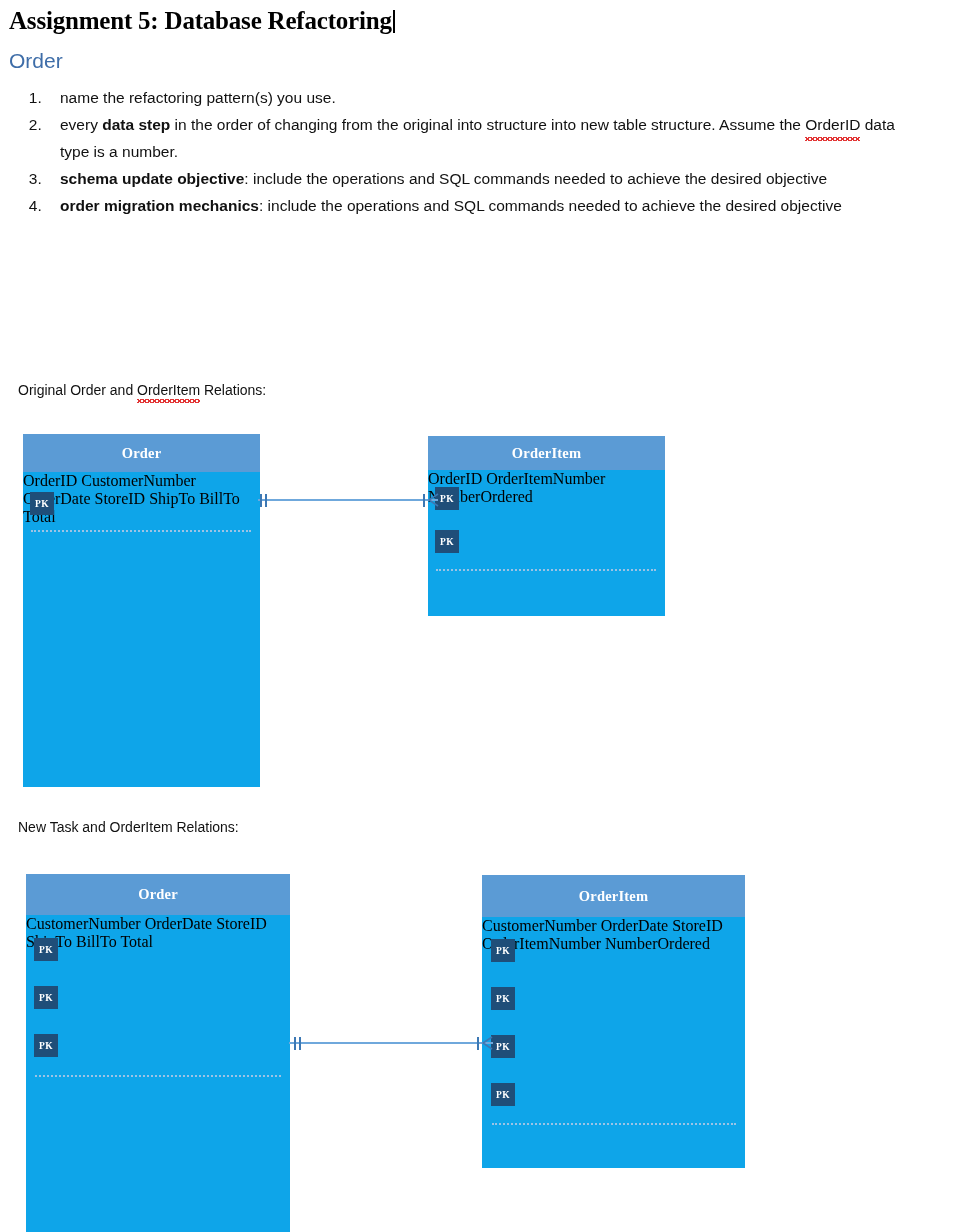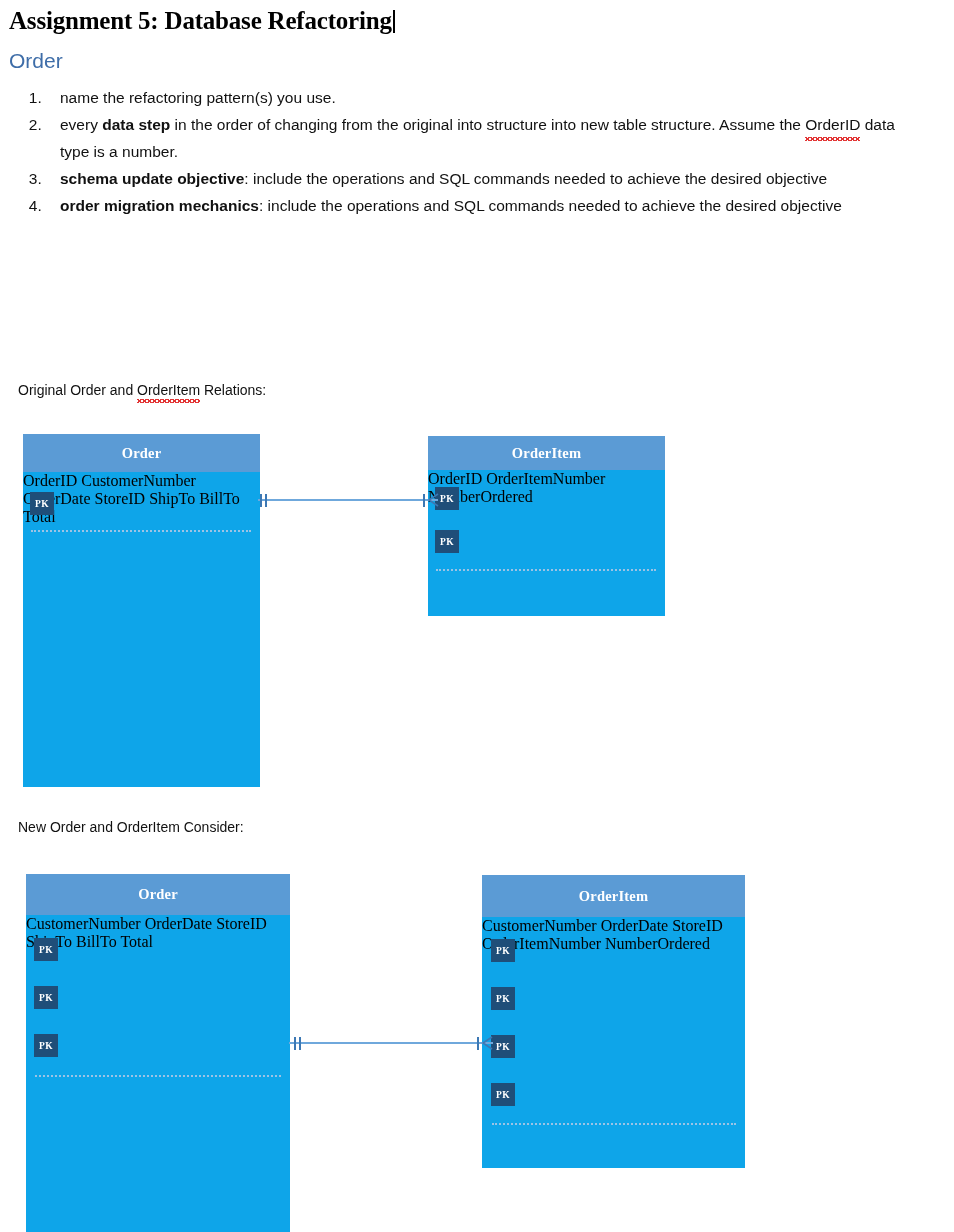--- a/index.html
+++ b/index.html
@@ -196,21 +196,21 @@
     <li>
       <b>order migration mechanics</b><span>: include the operations and SQL commands needed to achieve the desired objective</span>
     </li>
   </ol>
 </div>
 
 <p class="caption" id="caption-original">
   <span>Original Order and </span><span class="squiggle">OrderItem</span><span> Relations:</span>
 </p>
 
-<p class="caption" id="caption-new">New Order and OrderItem Consider:</p>
+<p class="caption" id="caption-new">New Task and OrderItem Relations:</p>
 
 <div class="diagram" id="diagram-original">
 
   <div class="entity" style="left:23px; top:9px; width:237px; height:353px;">
     <div class="entity-header" style="height:38px;">Order</div>
     <div class="entity-body" style="height:315px;">
 
       <div class="pk-badge" style="left:7px; top:20px;">PK</div>
       <span class="attr-label" style="left:74px; top:25px;">OrderID</span>
 

